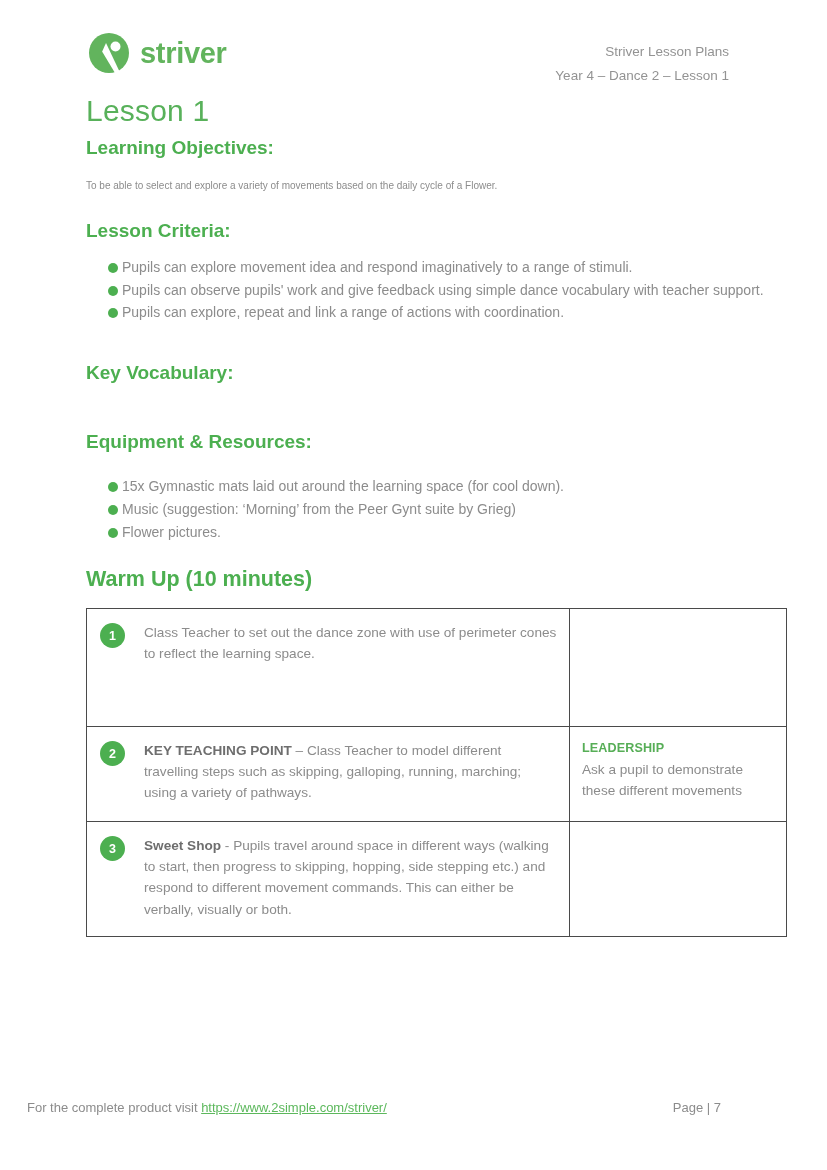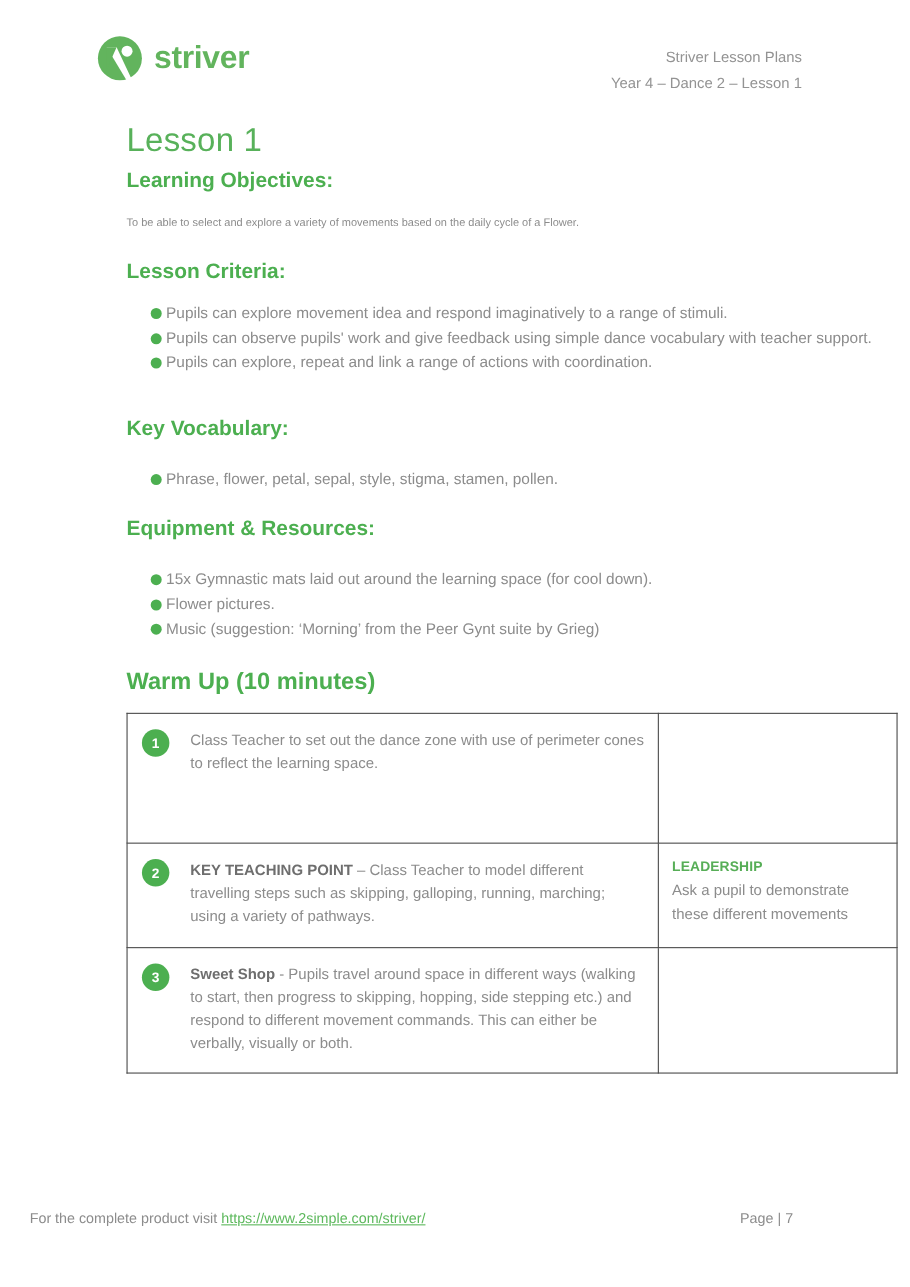--- a/index.html
+++ b/index.html
@@ -58,24 +58,23 @@
     font-size: 13.5px;
     line-height: 1.75;
     color: #939393;
     padding-top: 12px;
     white-space: nowrap;
   }
 
   
   .content {
     position: absolute;
-    top: 109px;
+    top: 92px;
     left: 86px;
     width: 700px;
-    margin-left: 29px;
   }
 
   .doc-title {
     font-size: 30px;
     font-weight: 400;
     color: #58b15a;
     margin: 0 0 6px 0;
     line-height: 1.25;
     letter-spacing: 0.2px;
   }
@@ -245,31 +244,28 @@
     <div class="sp-3"></div>
     <ul class="bullets">
       <li><span class="dot"></span><span>Pupils can explore movement idea and respond imaginatively to a range of stimuli.</span></li>
       <li><span class="dot"></span><span>Pupils can observe pupils' work and give feedback using simple dance vocabulary with teacher support.</span></li>
       <li><span class="dot"></span><span>Pupils can explore, repeat and link a range of actions with coordination.</span></li>
     </ul>
     <div class="sp-4"></div>
 
     <h2 class="section-head">Key Vocabulary:</h2>
     <div class="sp-6"></div>
-    <ul class="bullets">
-      <li><span class="dot"></span><span>Phrase, flower, petal, sepal, style, stigma, stamen, pollen.</span></li>
-    </ul>
     <div class="sp-6"></div>
 
     <h2 class="section-head">Equipment &amp; Resources:</h2>
     <div class="sp-6"></div>
     <ul class="bullets">
       <li><span class="dot"></span><span>15x Gymnastic mats laid out around the learning space (for cool down).</span></li>
+      <li><span class="dot"></span><span>Music (suggestion: ‘Morning’ from the Peer Gynt suite by Grieg)</span></li>
       <li><span class="dot"></span><span>Flower pictures.</span></li>
-      <li><span class="dot"></span><span>Music (suggestion: ‘Morning’ from the Peer Gynt suite by Grieg)</span></li>
     </ul>
     <div class="sp-6"></div>
 
     <h2 class="section-head big">Warm Up (10 minutes)</h2>
 
     <table class="activity-table">
       <colgroup>
           <col class="col-main">
           <col class="col-side">
         </colgroup>

